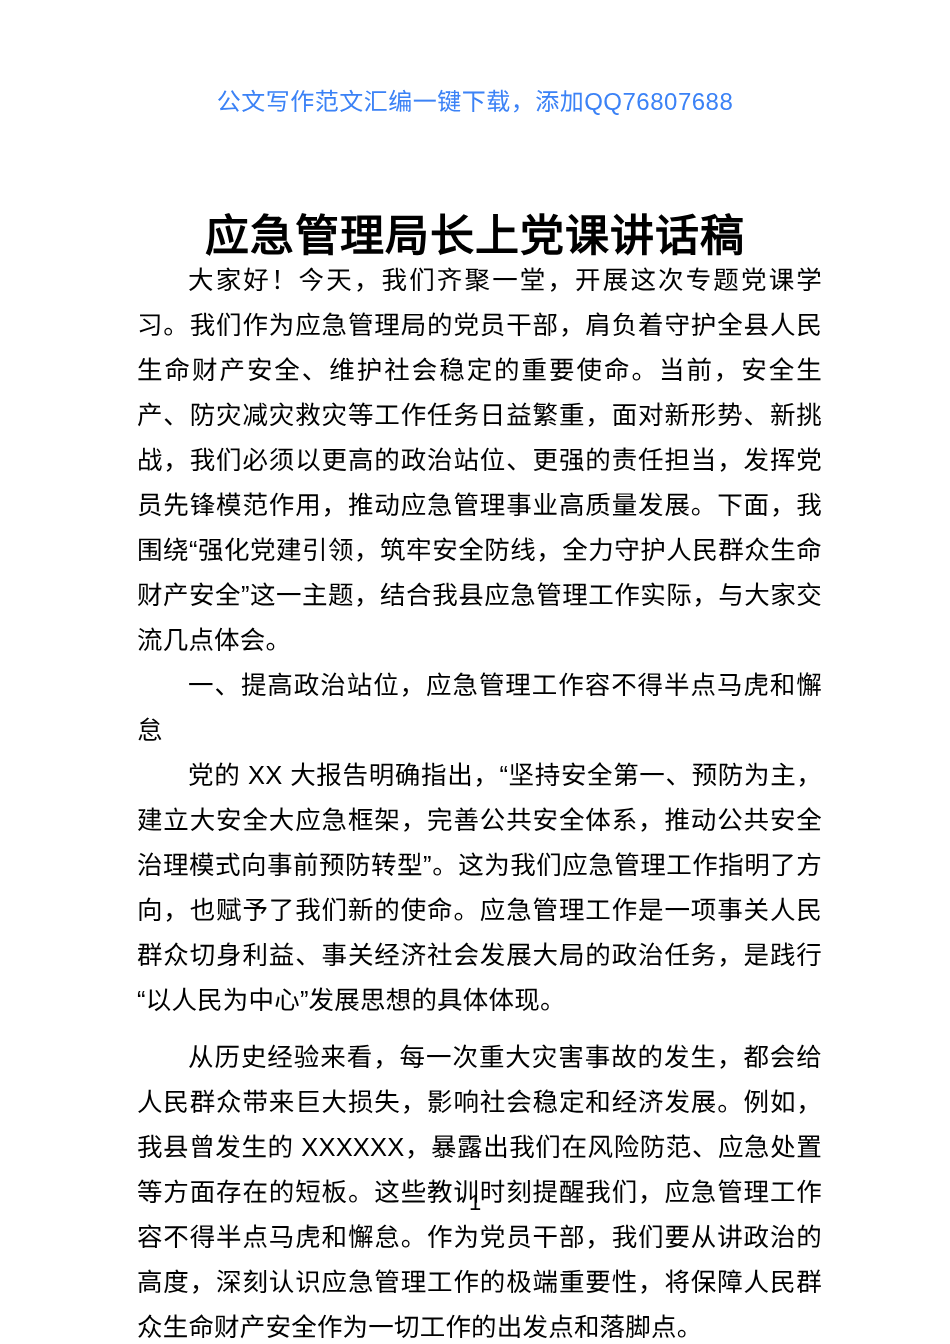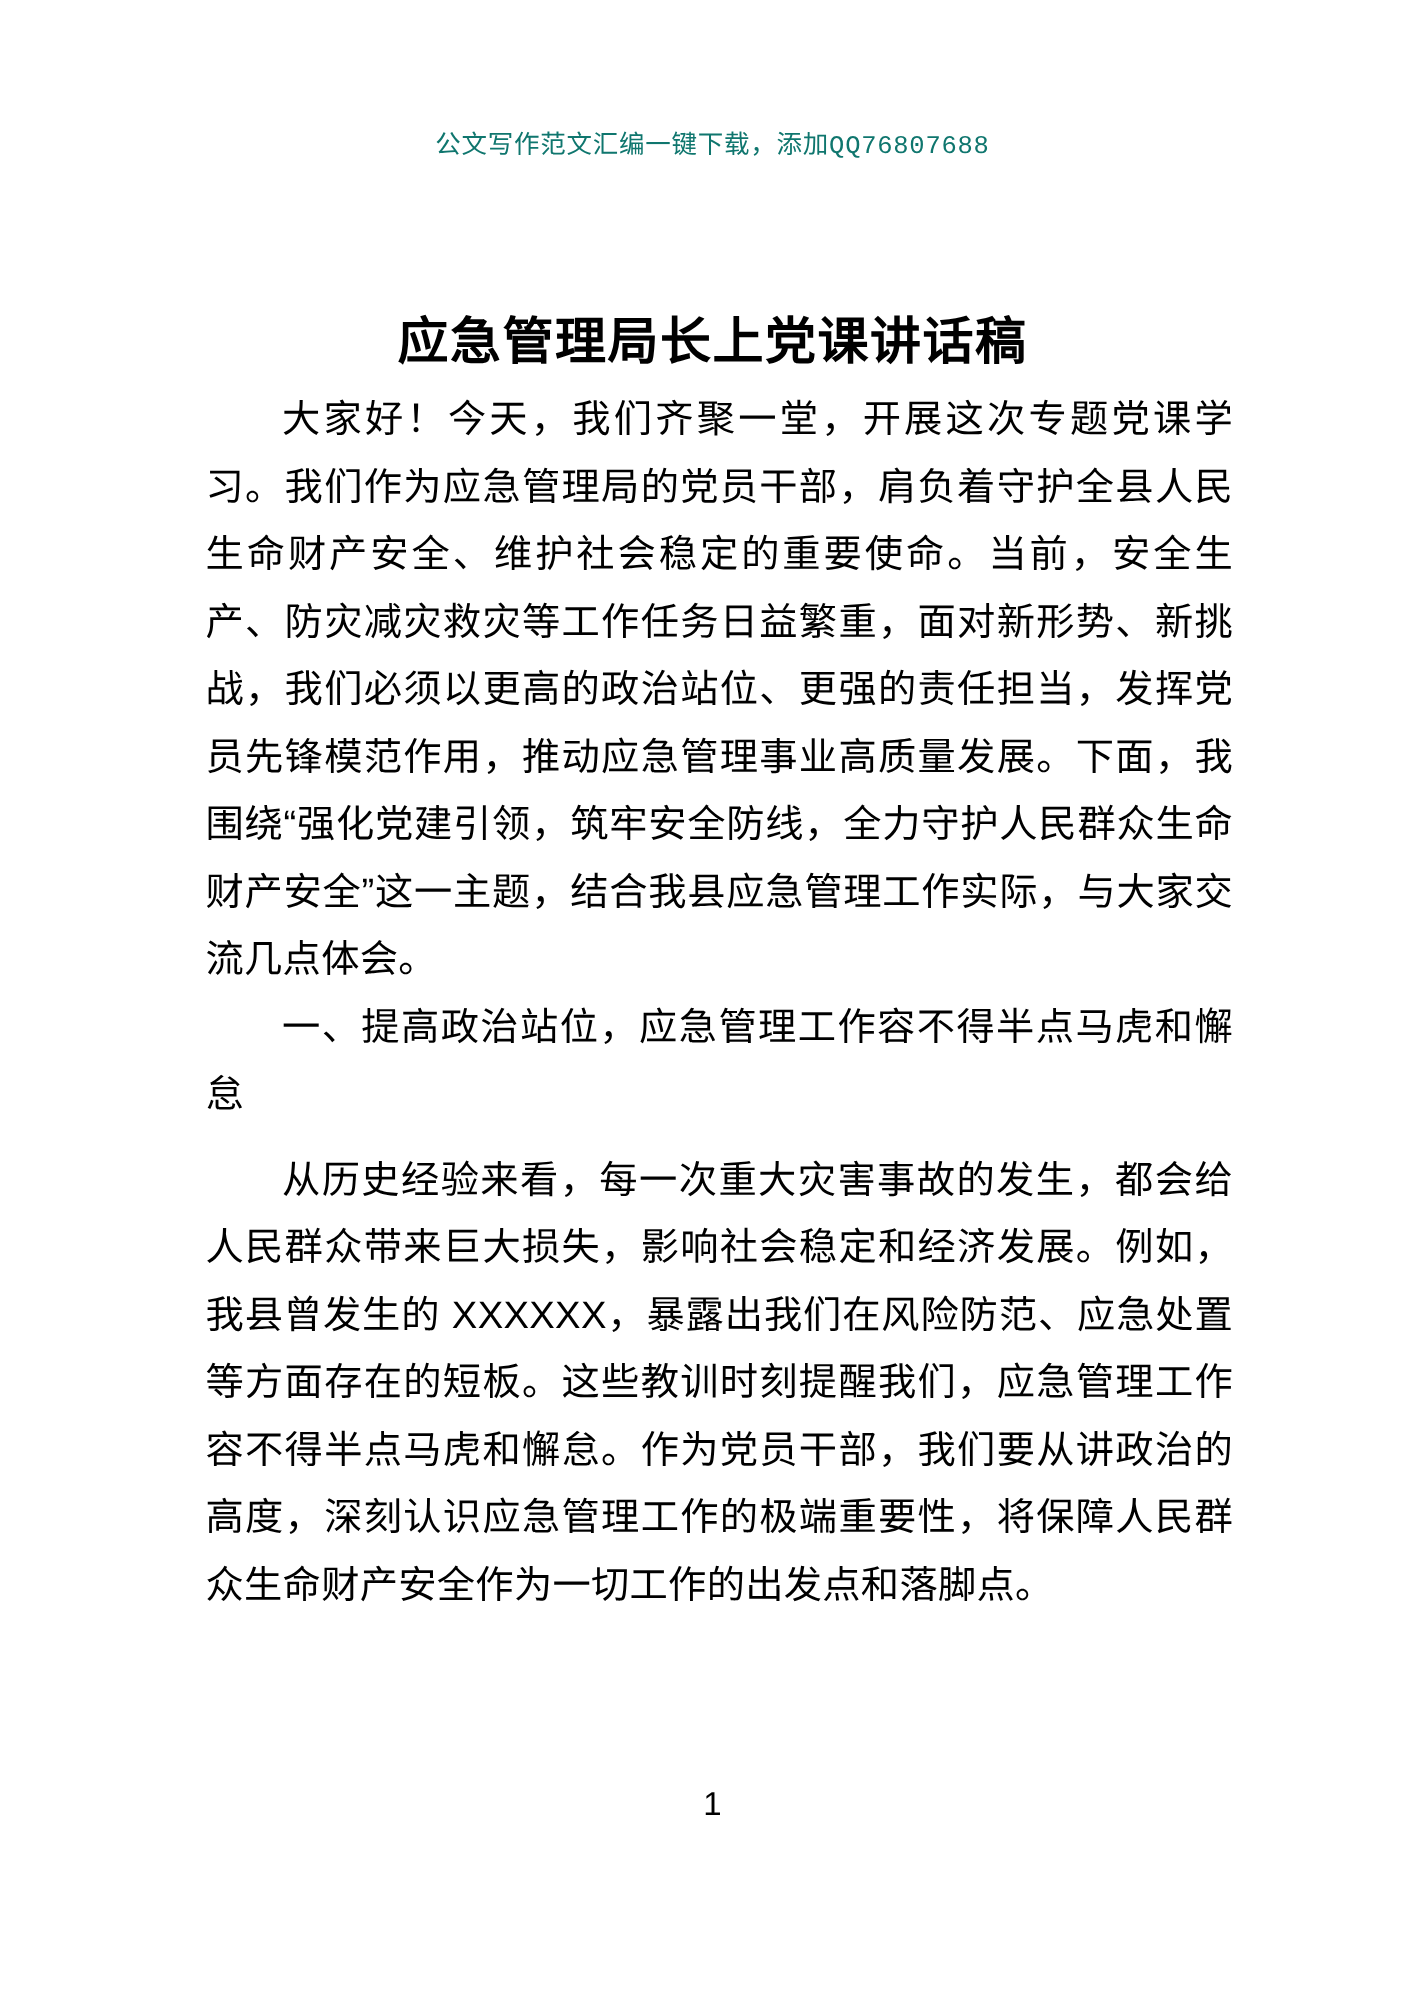--- a/index.html
+++ b/index.html
@@ -21,32 +21,32 @@
     box-sizing: border-box;
     padding: 0;
     position: relative;
   }
   .watermark {
     position: absolute;
     top: 82px;
     left: 0;
     width: 950px;
     text-align: center;
-    color: #0f766e;
-    font-size: 17px;
+    color: #3b82f6;
+    font-size: 24px;
     letter-spacing: 0.5px;
-    font-family: Liberation Mono, monospace;
+    font-family: Liberation Sans, sans-serif;
   }
   .doc-title {
     position: absolute;
     top: 172px;
     left: 0;
     width: 950px;
     text-align: center;
-    font-size: 34px;
+    font-size: 44px;
     font-weight: bold;
     letter-spacing: 1px;
     font-family: "Liberation Sans", "DejaVu Sans", sans-serif;
     margin-top: 28px;
   }
   .body-area {
     position: absolute;
     top: 258px;
     left: 137px;
     width: 685px;
@@ -86,20 +86,21 @@
 
   <h1 class="doc-title">应急管理局长上党课讲话稿</h1>
 
   <div class="body-area">
 
 
     <p class="para indent">大家好！今天，我们齐聚一堂，开展这次专题党课学习。我们作为应急管理局的党员干部，肩负着守护全县人民生命财产安全、维护社会稳定的重要使命。当前，安全生产、防灾减灾救灾等工作任务日益繁重，面对新形势、新挑战，我们必须以更高的政治站位、更强的责任担当，发挥党员先锋模范作用，推动应急管理事业高质量发展。下面，我围绕“强化党建引领，筑牢安全防线，全力守护人民群众生命财产安全”这一主题，结合我县应急管理工作实际，与大家交流几点体会。</p>
 
     <p class="para indent">一、提高政治站位，应急管理工作容不得半点马虎和懈怠</p>
 
+    <p class="para indent">党的 XX 大报告明确指出，“坚持安全第一、预防为主，建立大安全大应急框架，完善公共安全体系，推动公共安全治理模式向事前预防转型”。这为我们应急管理工作指明了方向，也赋予了我们新的使命。应急管理工作是一项事关人民群众切身利益、事关经济社会发展大局的政治任务，是践行“以人民为中心”发展思想的具体体现。</p>
 
     <div class="gap"></div>
 
     <p class="para indent">从历史经验来看，每一次重大灾害事故的发生，都会给人民群众带来巨大损失，影响社会稳定和经济发展。例如，我县曾发生的 XXXXXX，暴露出我们在风险防范、应急处置等方面存在的短板。这些教训时刻提醒我们，应急管理工作容不得半点马虎和懈怠。作为党员干部，我们要从讲政治的高度，深刻认识应急管理工作的极端重要性，将保障人民群众生命财产安全作为一切工作的出发点和落脚点。</p>
 
   </div>
 
   <div class="page-number">1</div>
 
 </div>

